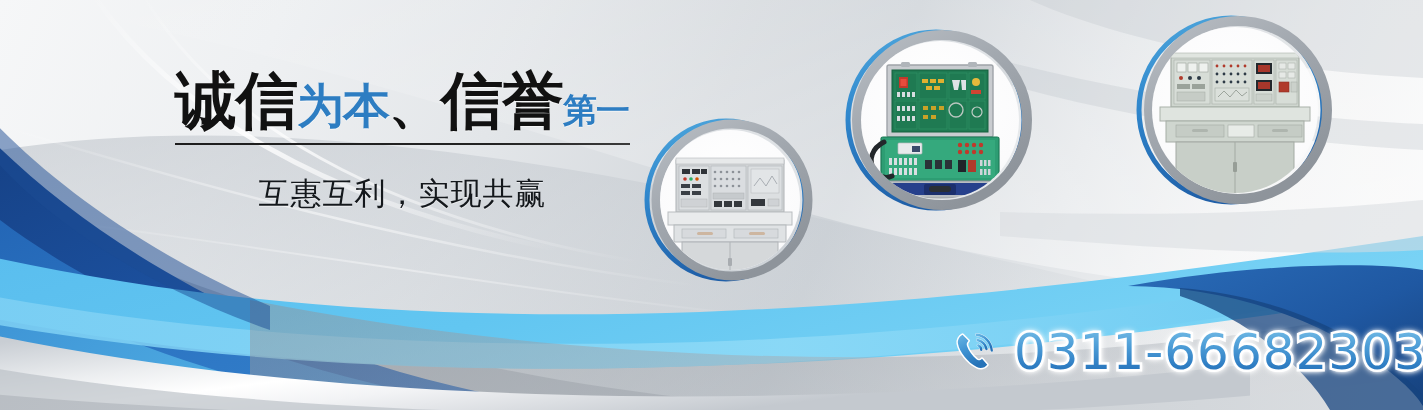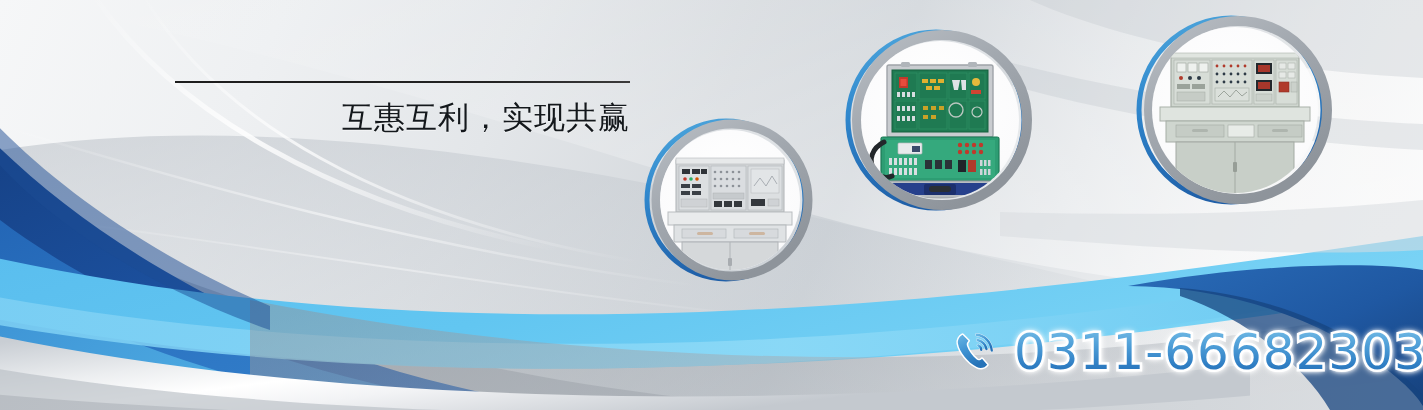--- a/index.html
+++ b/index.html
@@ -46,22 +46,22 @@
   .h-comma{
     font-size:52px;font-weight:700;color:#111111;
     font-family:"DejaVu Sans","Liberation Sans",sans-serif;
   }
   #rule{
     margin-top:11px;
     width:455px;height:2px;
     background:linear-gradient(90deg,#1d1d1d 0%,#232323 70%,#3b3b3b 100%);
   }
   #subtitle{
-    margin-top:14px;
-    text-align:right;
+    margin-top:28px;
+    text-align:center;
     font-size:31px;
     font-weight:400;
     color:#14181c;
     font-family:"DejaVu Sans","Liberation Sans",sans-serif;
     letter-spacing:1px;
     white-space:nowrap;
     text-shadow:0 1px 0 rgba(255,255,255,.5);
   }
 
   
@@ -512,20 +512,23 @@
 
         <rect x="1179" y="194" width="5" height="8" fill="#b9c0b9"></rect>
         <rect x="1286" y="194" width="5" height="8" fill="#b9c0b9"></rect>
         <circle cx="1181" cy="203" r="3" fill="#6c726c"></circle>
         <circle cx="1288" cy="203" r="3" fill="#6c726c"></circle>
       </g>
     </g>
   </svg>
 
   <div id="text-block">
+    <div id="headline">
+      <span class="h-dark">诚信</span><span class="h-blue">为本</span><span class="h-comma">、</span><span class="h-dark">信誉</span><span class="h-blue-sm">第一</span>
+    </div>
     <div id="rule"></div>
     <div id="subtitle">互惠互利，实现共赢</div>
   </div>
 
   <div id="phone-block">
     <svg id="phone-icon" viewBox="0 0 64 64">
       <defs>
         <linearGradient id="gPhone" x1="0" y1="0" x2="0.4" y2="1">
           <stop offset="0%" stop-color="#69b6e4"></stop>
           <stop offset="50%" stop-color="#3e92d2"></stop>

